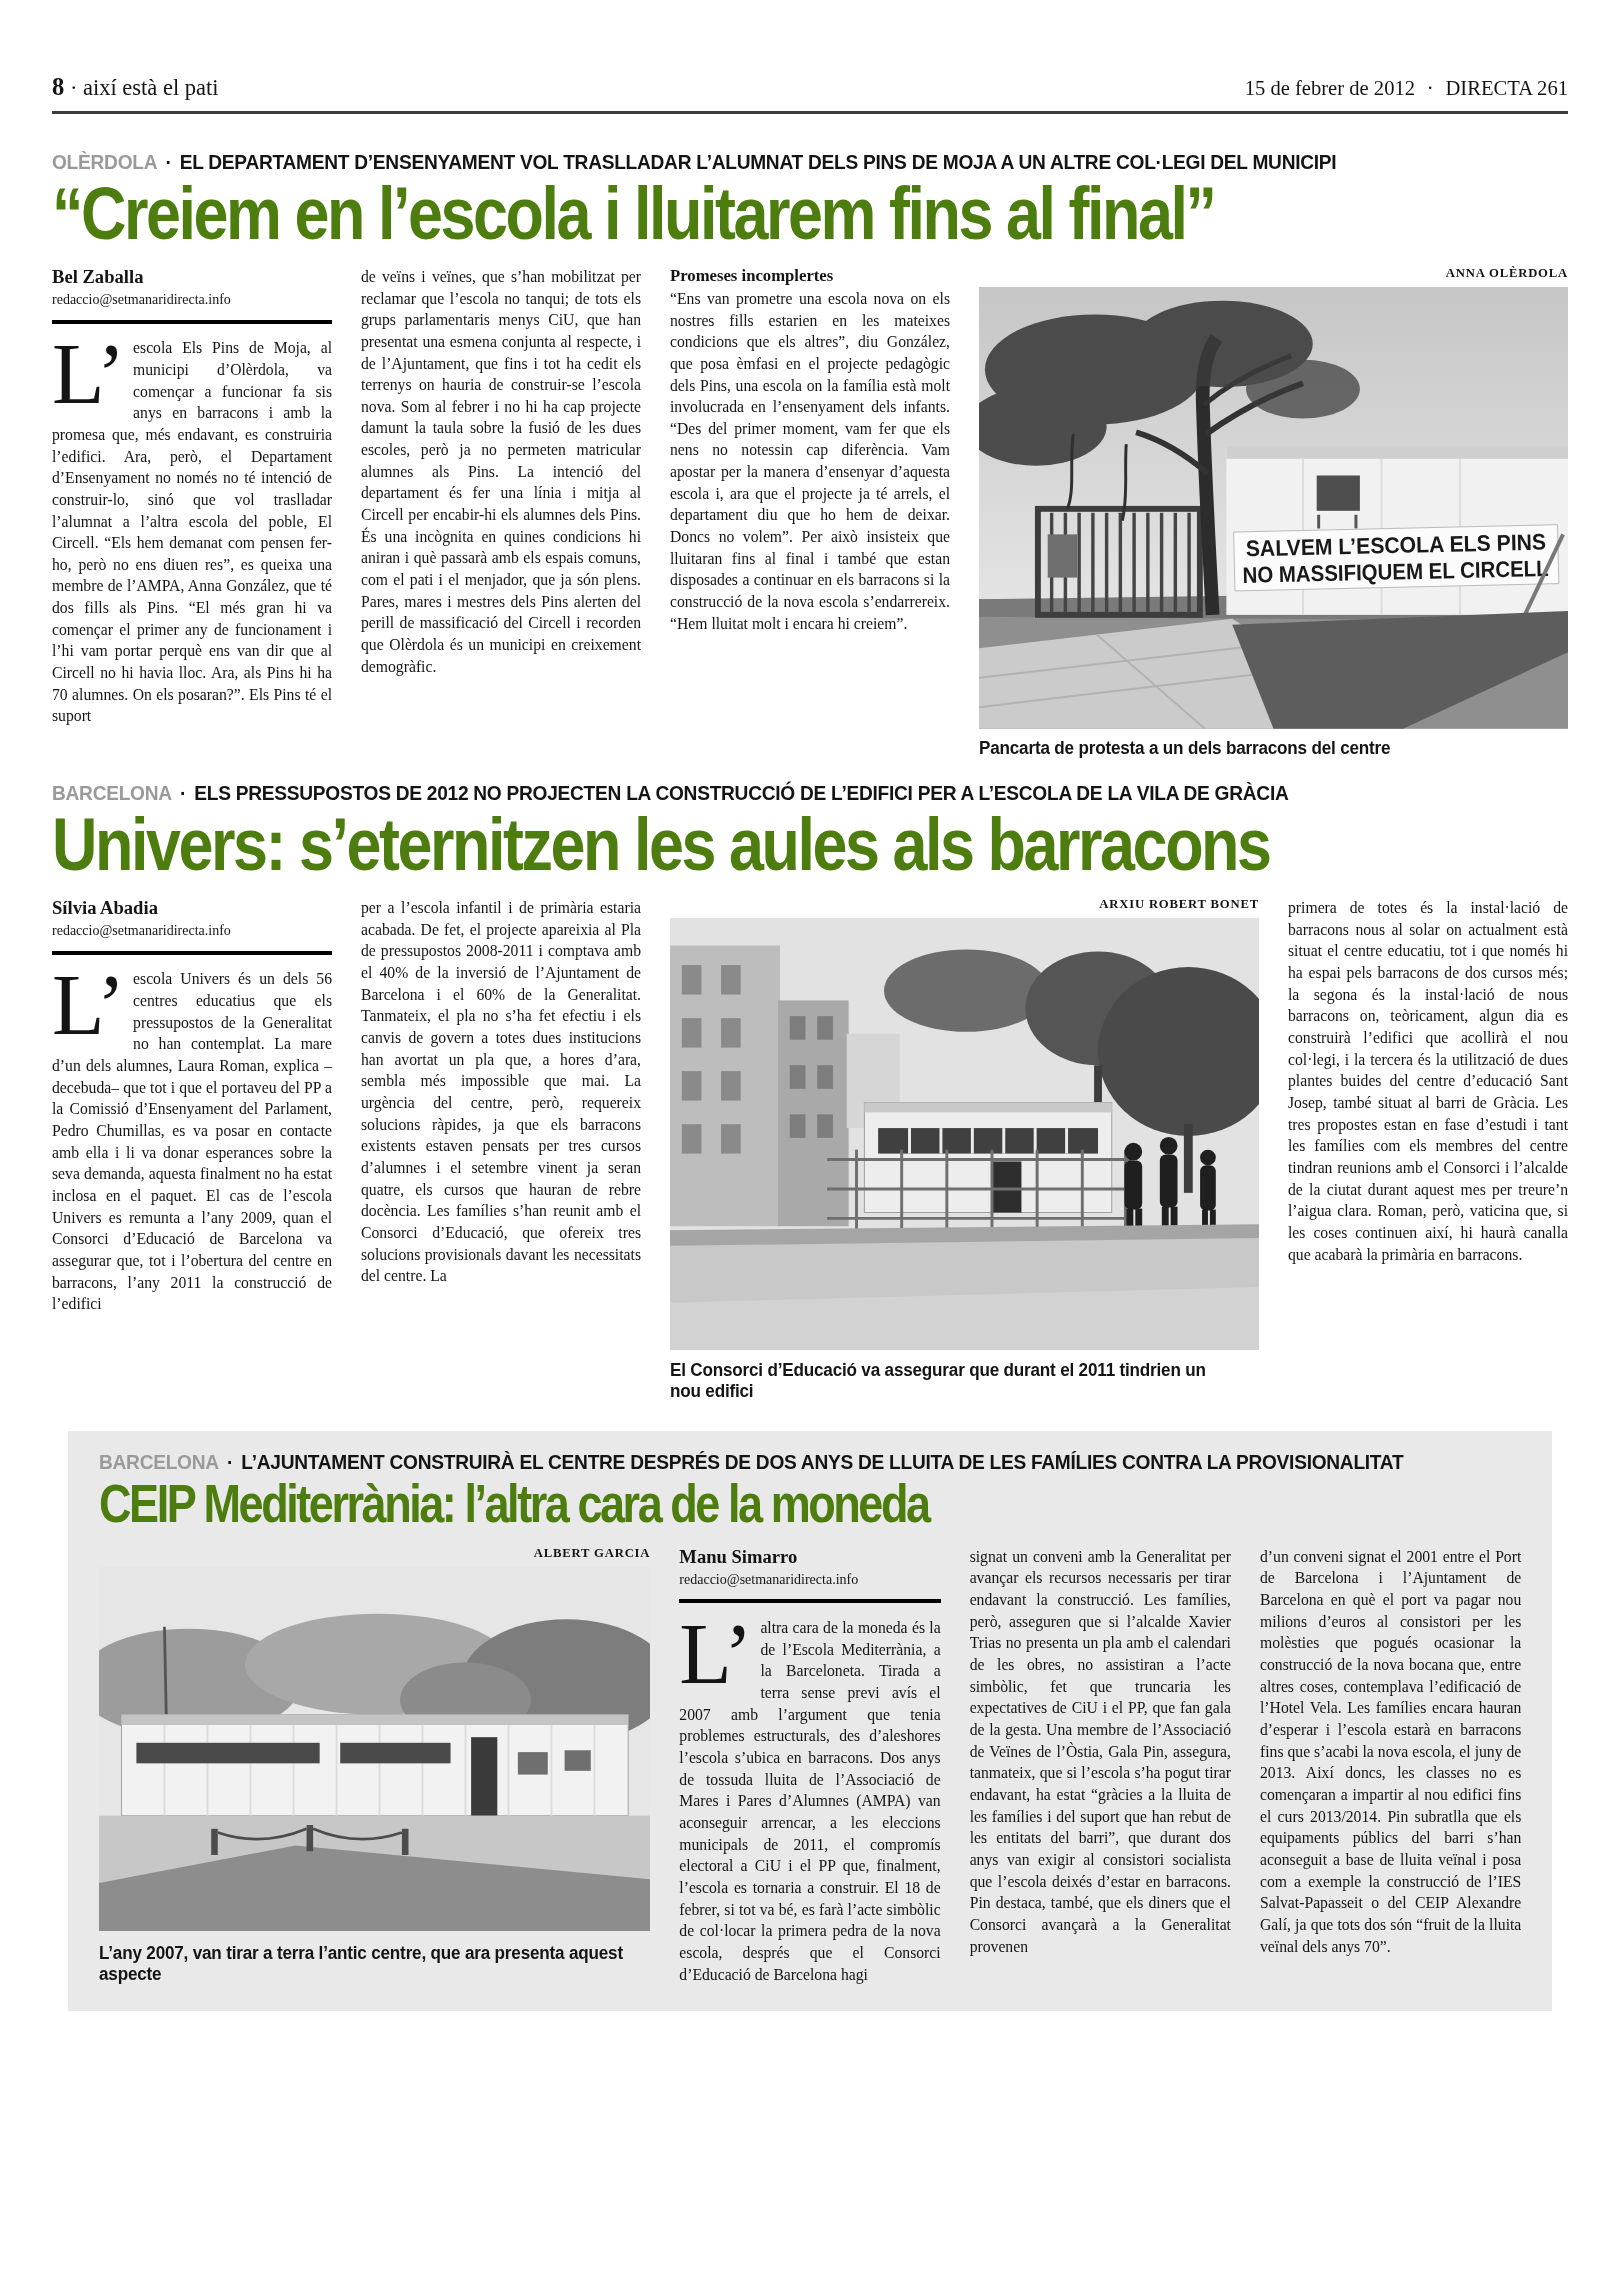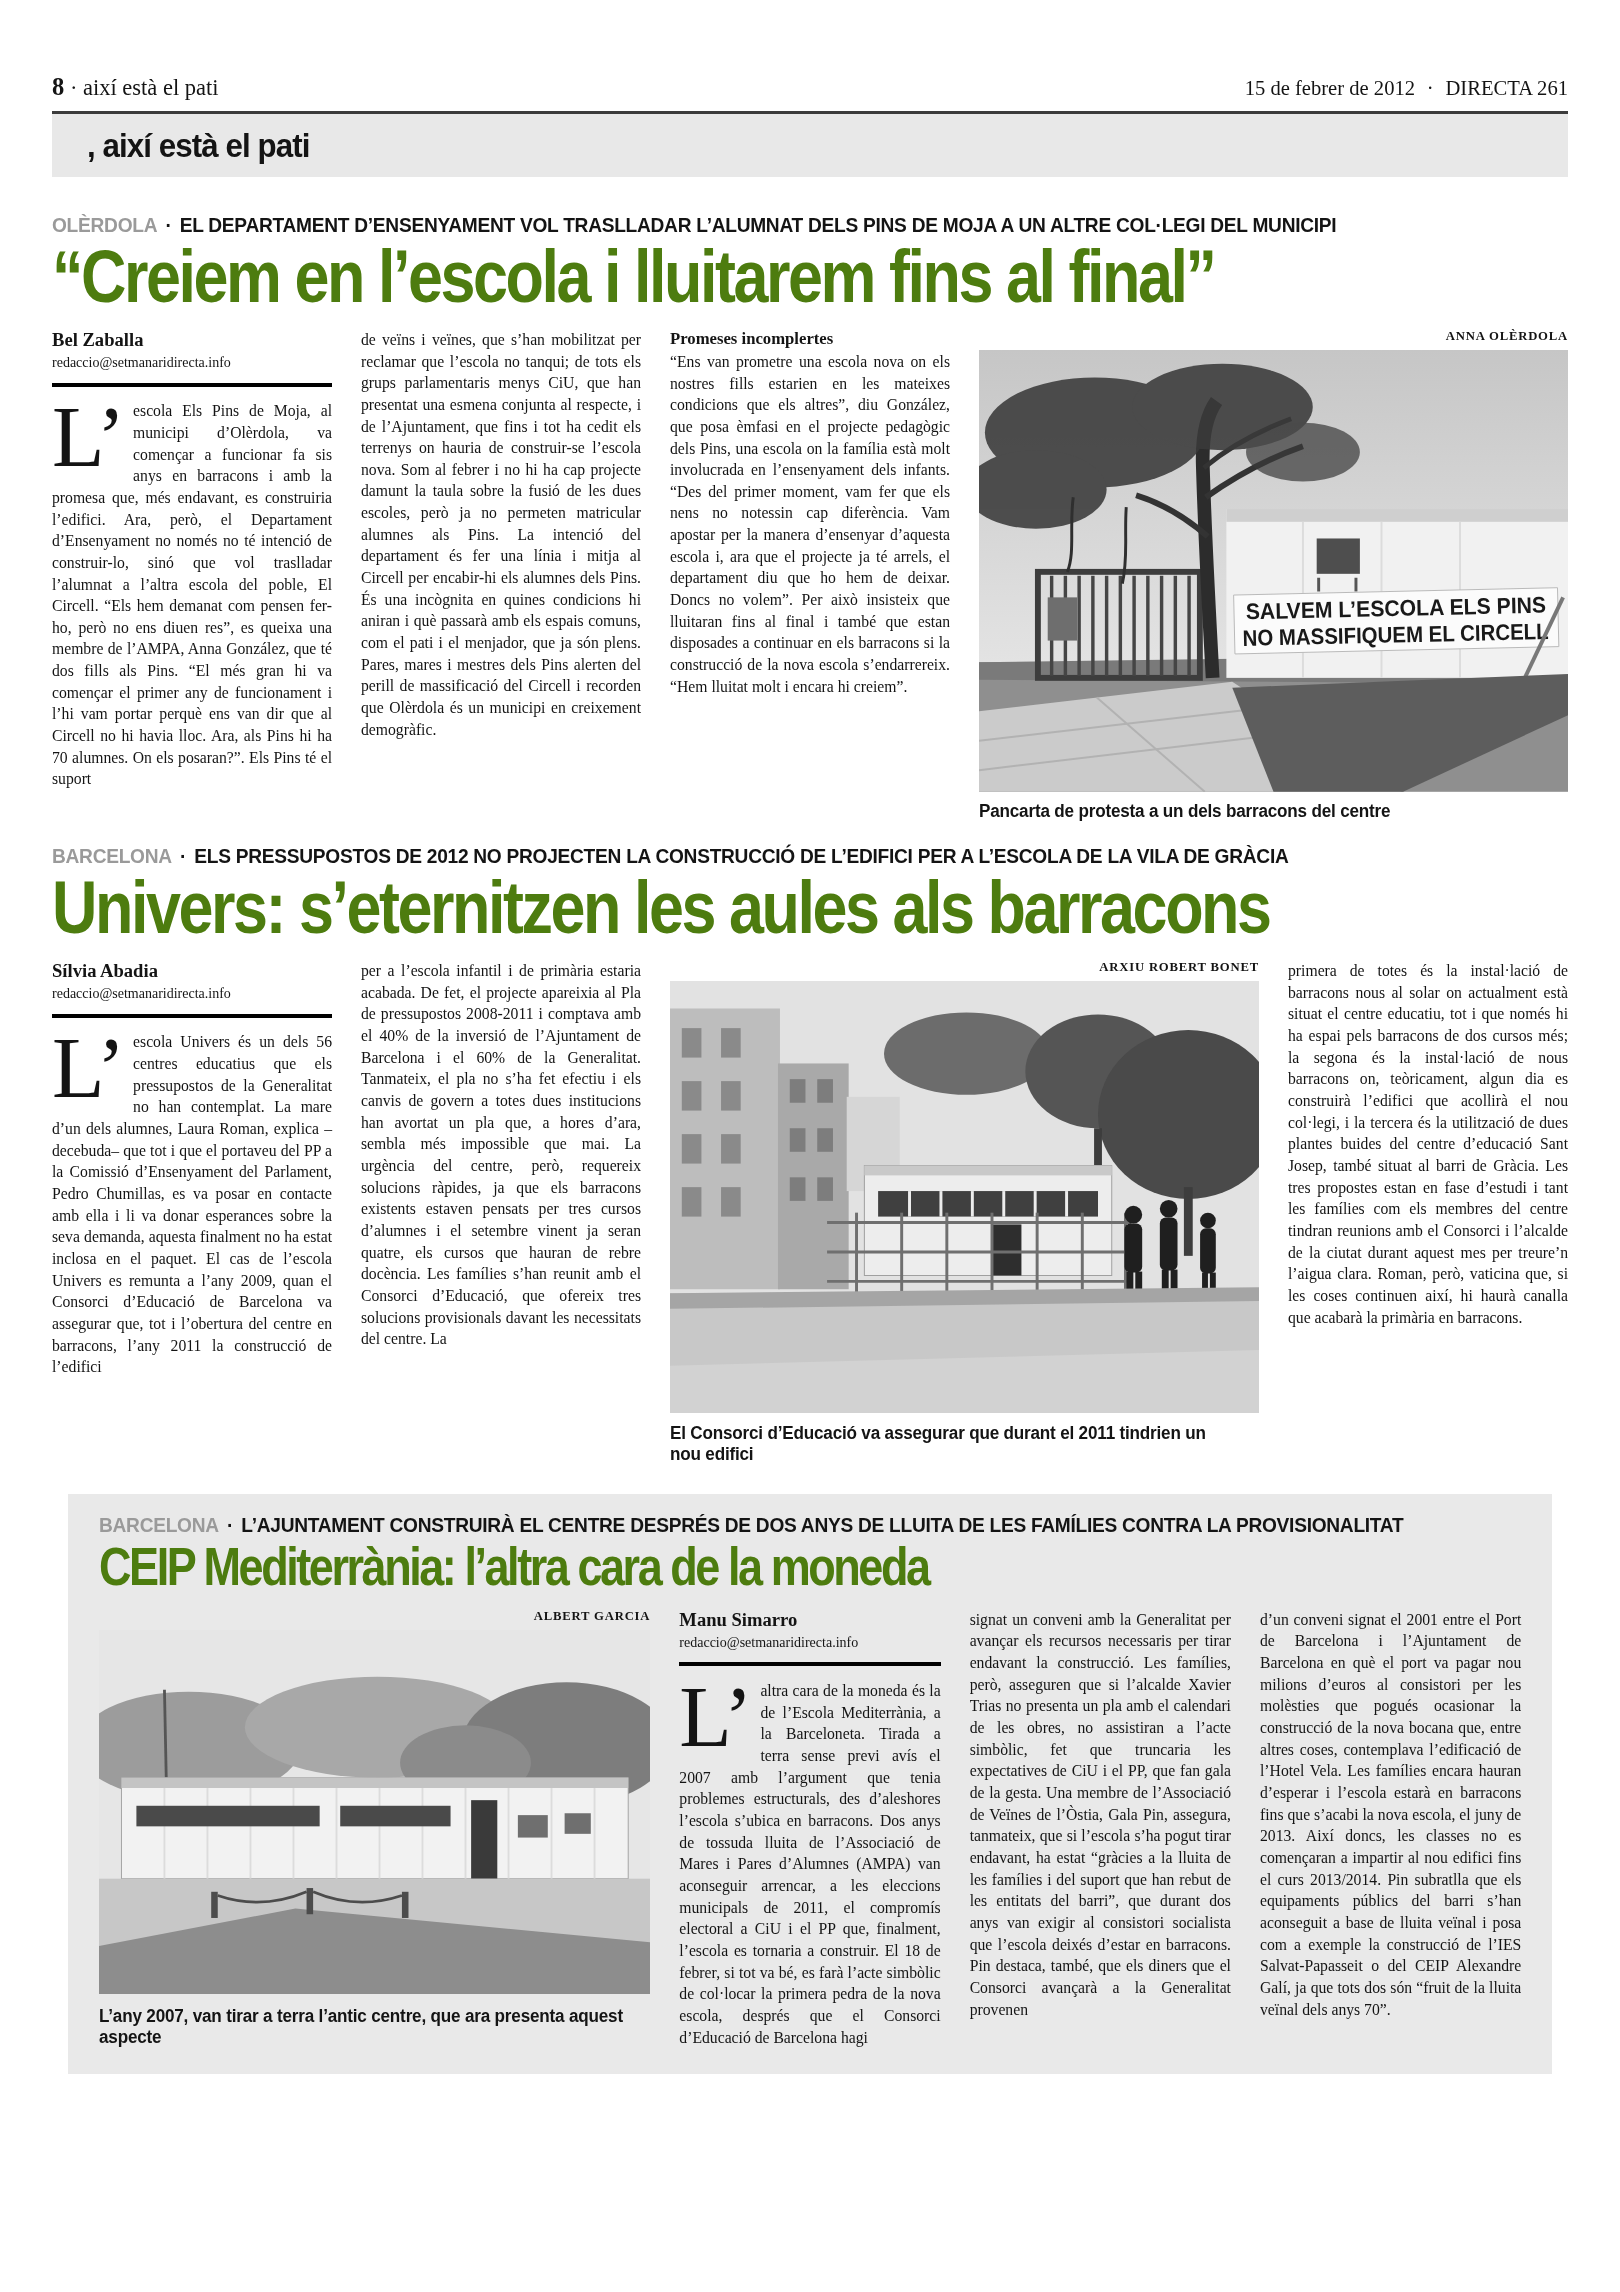--- a/index.html
+++ b/index.html
@@ -63,23 +63,20 @@
   <div class="pagehead">
     <div class="folio">
       <span class="num">8</span>
       <span>· així està el pati</span>
     </div>
     <div class="dateline">
       <span>15 de febrer de 2012</span><span class="dot">·</span><span>DIRECTA 261</span>
     </div>
   </div>
   <div class="toprule"></div>
-  <div class="section-band">
-    <span class="bandtext">, així està el pati</span>
-  </div>
 
   <section class="article art1">
     <div class="kicker">
       <span class="kwrap"><span class="loc">OLÈRDOLA</span><span class="sep">·</span><span>EL DEPARTAMENT D’ENSENYAMENT VOL TRASLLADAR L’ALUMNAT DELS PINS DE MOJA A UN ALTRE COL·LEGI DEL MUNICIPI</span></span>
     </div>
     <h1 class="headline h-xl"><span class="hwrap">“Creiem en l’escola i lluitarem fins al final”</span></h1>
     <div class="cols">
       <div class="col">
         <div class="byline">
           <span class="author">Bel Zaballa</span>

